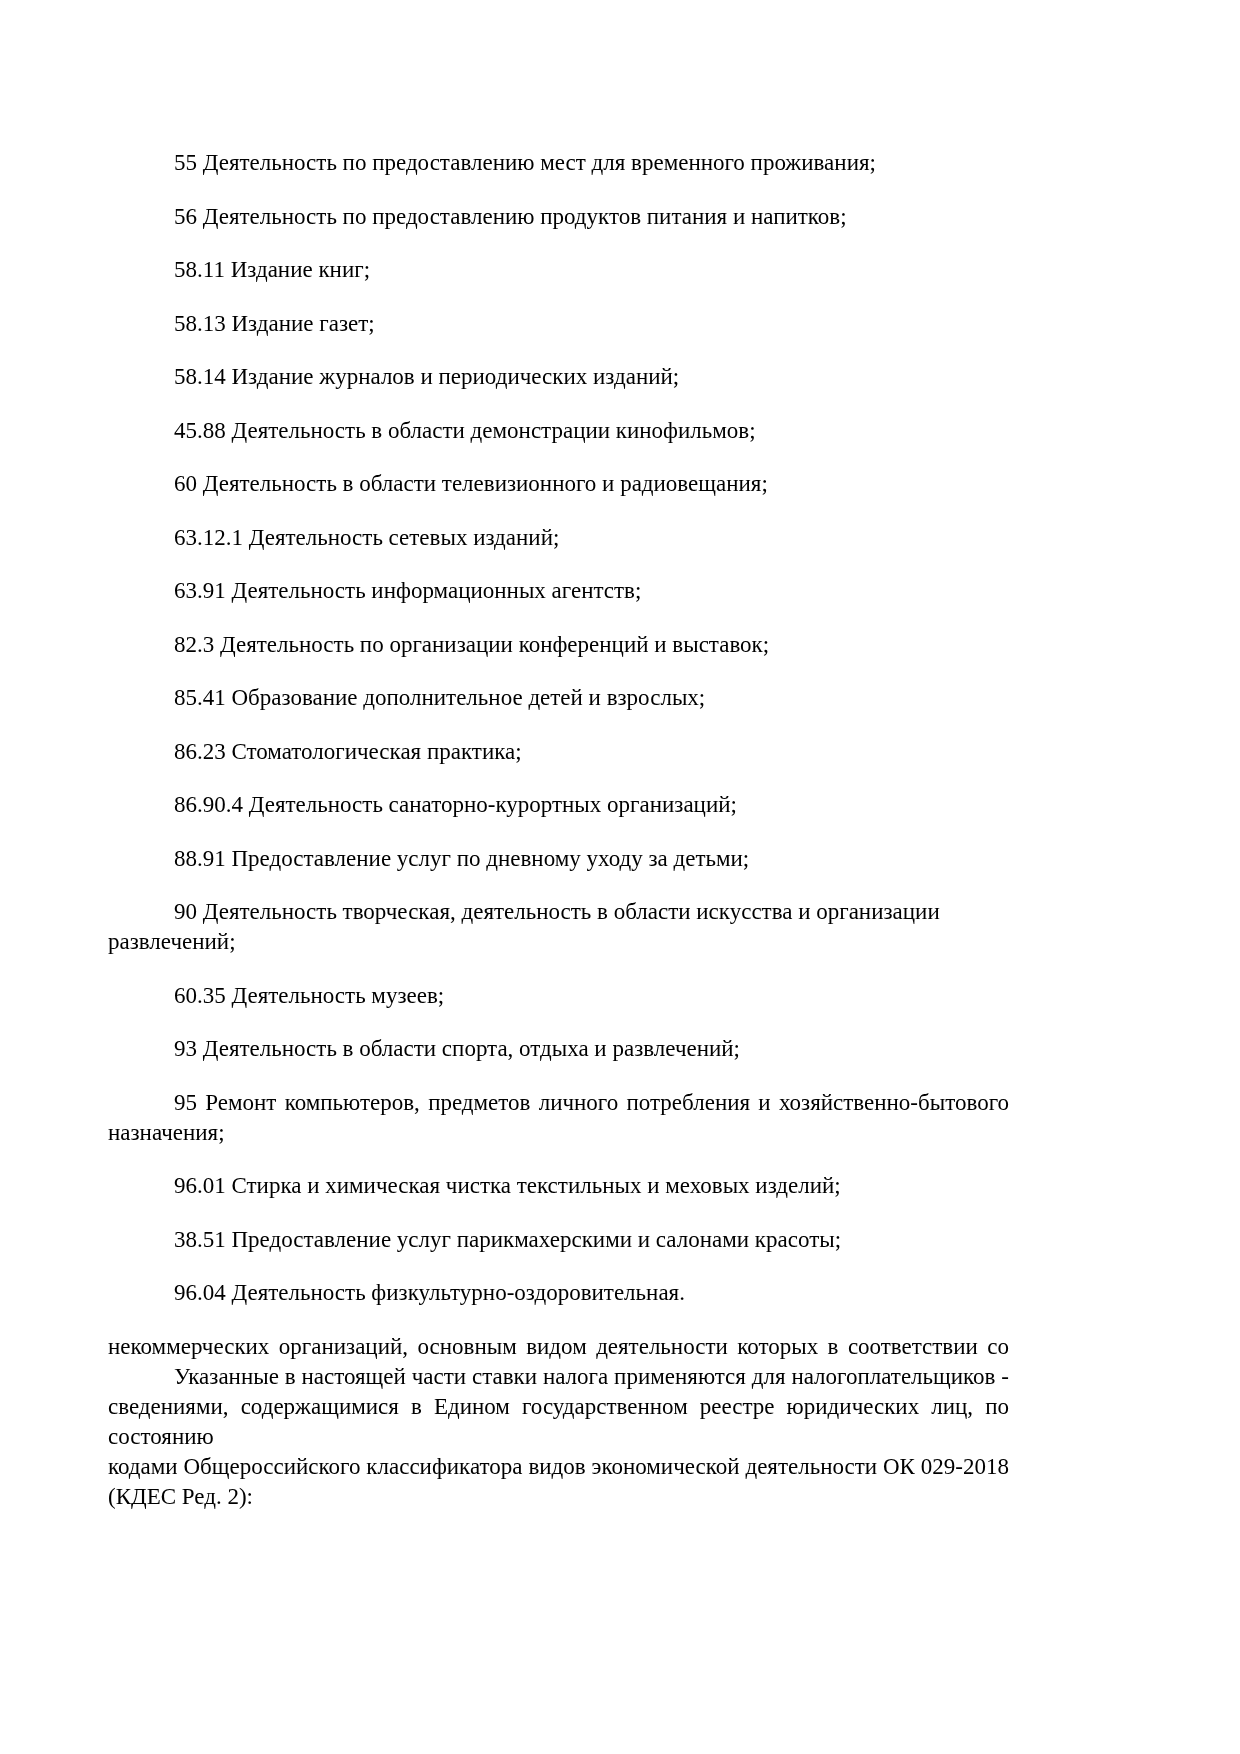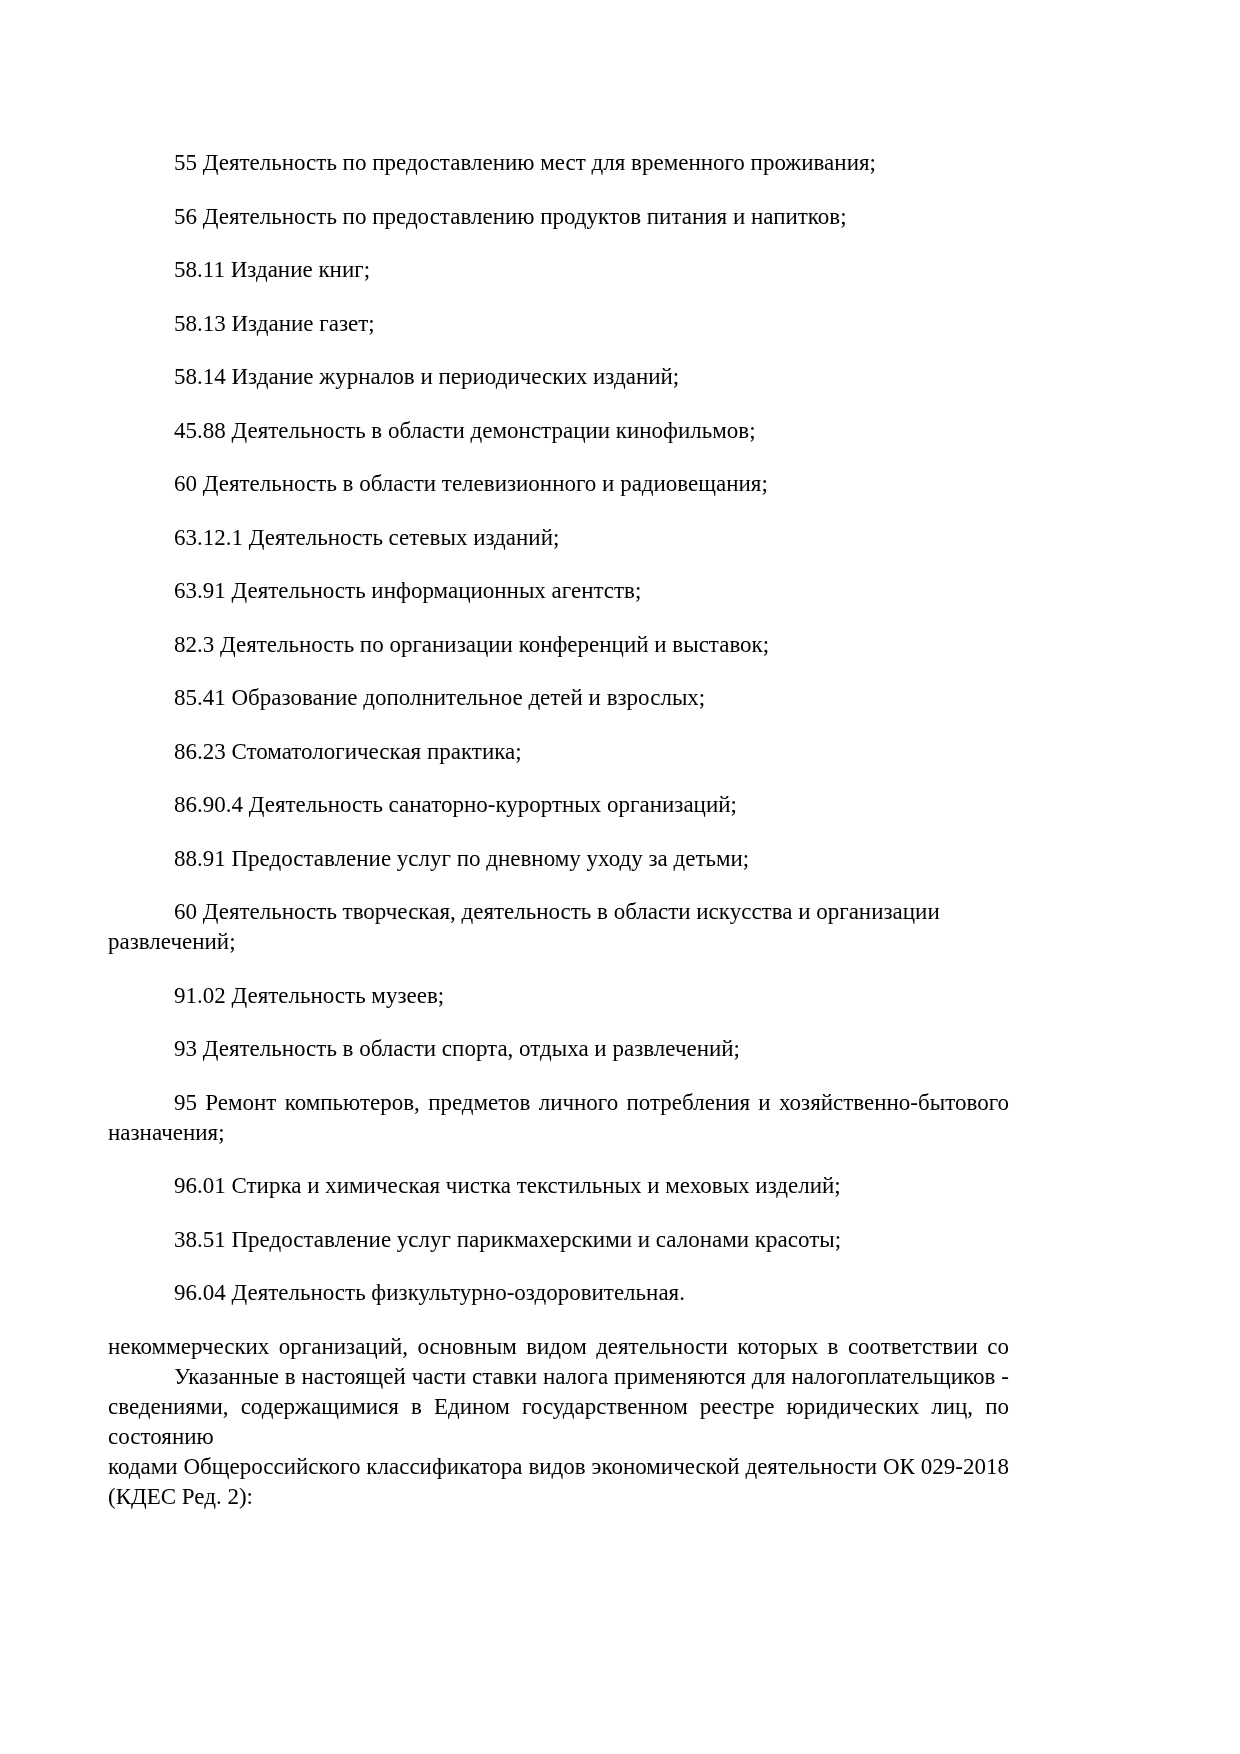--- a/index.html
+++ b/index.html
@@ -84,24 +84,24 @@
       <p class="para">
         <span class="line lline first">86.23 Стоматологическая практика;</span>
       </p>
       <p class="para">
         <span class="line lline first">86.90.4 Деятельность санаторно-курортных организаций;</span>
       </p>
       <p class="para">
         <span class="line lline first">88.91 Предоставление услуг по дневному уходу за детьми;</span>
       </p>
       <p class="para">
-        <span class="line lline first">60 Деятельность творческая, деятельность в области искусства и организации развлечений;</span>
+        <span class="line lline first">90 Деятельность творческая, деятельность в области искусства и организации развлечений;</span>
       </p>
       <p class="para">
-        <span class="line lline first">91.02 Деятельность музеев;</span>
+        <span class="line lline first">60.35 Деятельность музеев;</span>
       </p>
       <p class="para">
         <span class="line lline first">93 Деятельность в области спорта, отдыха и развлечений;</span>
       </p>
       <p class="para">
         <span class="line jline first">95 Ремонт компьютеров, предметов личного потребления и хозяйственно-бытового</span>
         <span class="line lline">назначения;</span>
       </p>
       <p class="para">
         <span class="line lline first">96.01 Стирка и химическая чистка текстильных и меховых изделий;</span>

